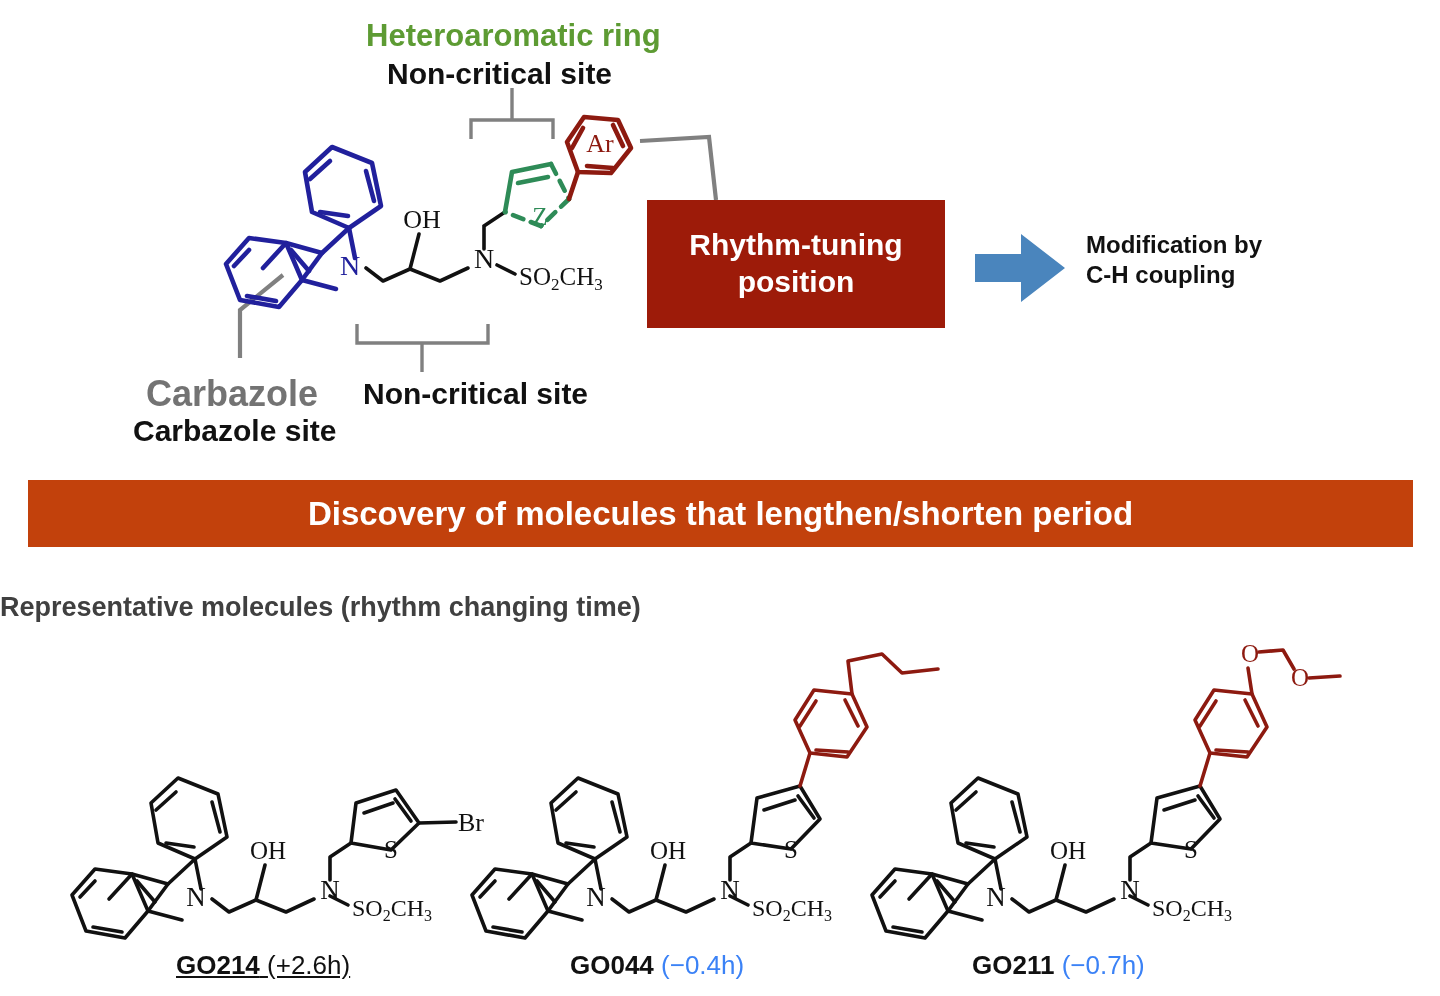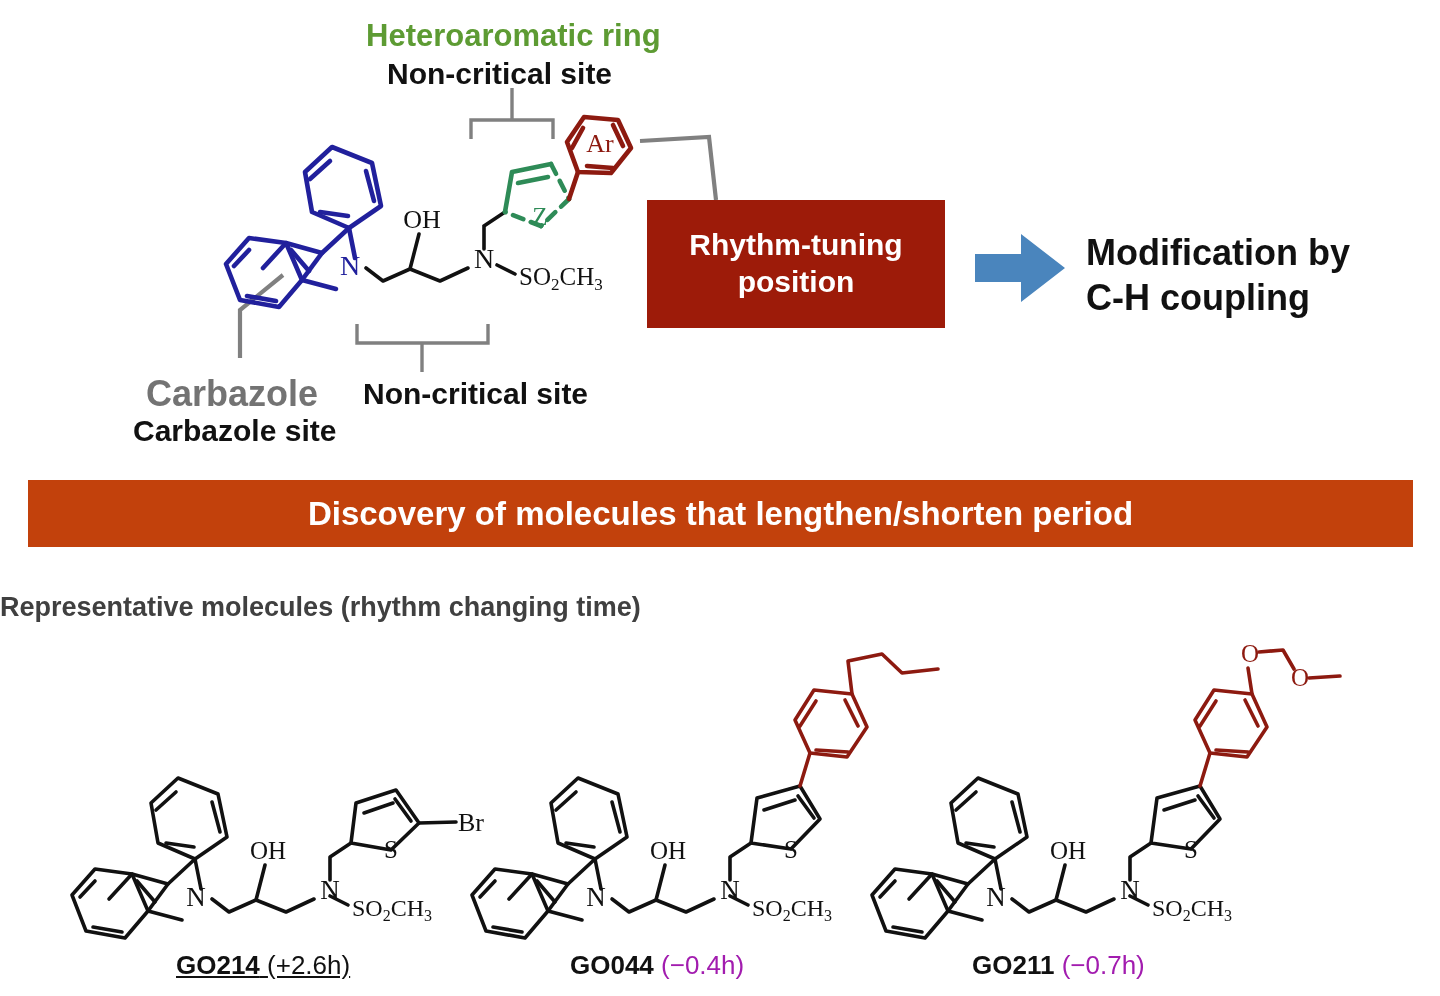--- a/index.html
+++ b/index.html
@@ -28,41 +28,41 @@
   }
   #rhythm-box span{
     color:#ffffff;font-size:30px;font-weight:bold;line-height:1.22;
     font-family:"Liberation Sans", sans-serif;
   }
 
   
   #big-arrow{position:absolute;left:975px;top:232px;width:90px;height:72px;}
 
   #modification-label{
-    position:absolute;left:1086px;top:230px;font-size:36px;font-weight:bold;
+    position:absolute;left:1086px;top:230px;font-size:24px;font-weight:bold;
     color:#111111;line-height:1.25;white-space:nowrap;
   }
 
   
   #banner{
     position:absolute;left:28px;top:480px;width:1385px;height:67px;
     background:#c2410c;display:flex;align-items:center;justify-content:center;
   }
   #banner span{color:#ffffff;font-size:33px;font-weight:bold;white-space:nowrap;}
 
   #rep-title{
     position:absolute;left:0;top:592px;width:1220px;text-align:left;
     font-size:27px;font-weight:bold;color:#404040;
   }
 
   
   .mol-caption{position:absolute;top:950px;font-size:26px;color:#111111;white-space:nowrap;}
   .mol-caption .code{font-weight:bold;}
   .mol-caption .val{font-weight:normal;}
-  .val.neg{color:#a21caf;margin-top:16px;}
+  .val.neg{color:#3b82f6;margin-top:16px;}
   #cap-0{left:176px;text-decoration:underline;}
   #cap-1{left:570px;}
   #cap-2{left:972px;}
 </style>
 </head>
 <body>
 
 <div class="lbl" id="hetero-label">Heteroaromatic ring</div>
 <div class="lbl" id="hetero-sub">Non-critical site</div>
 

